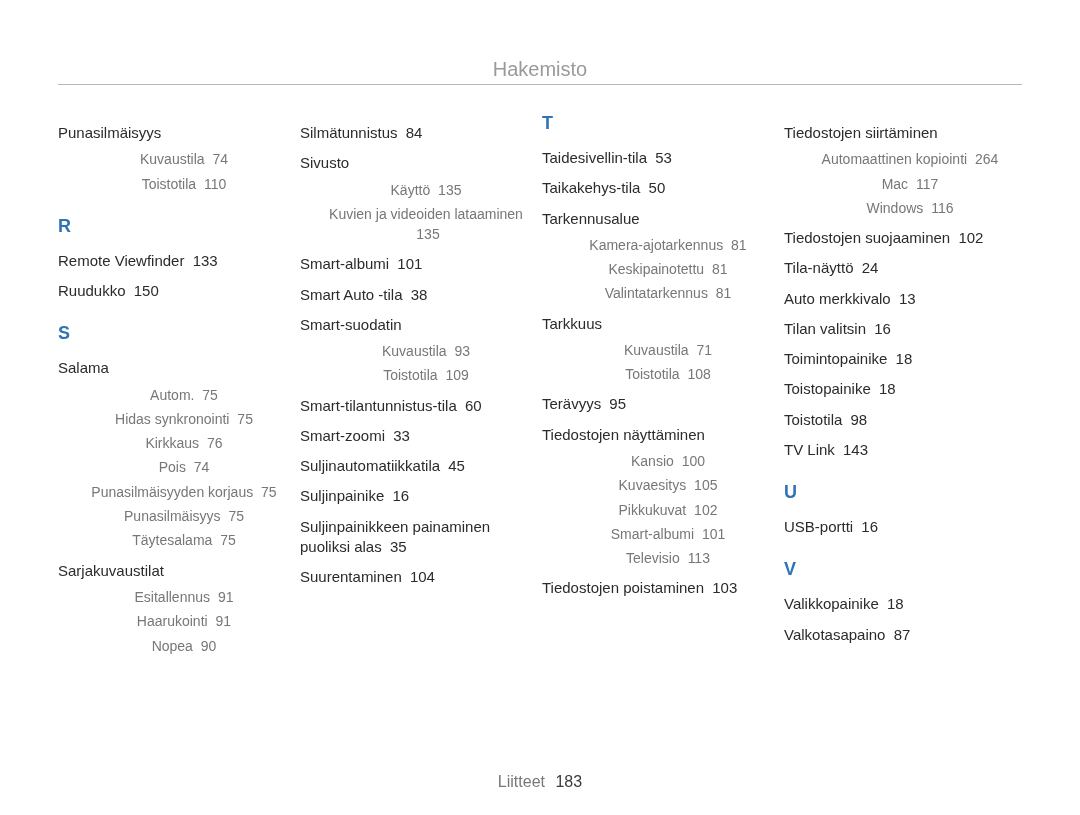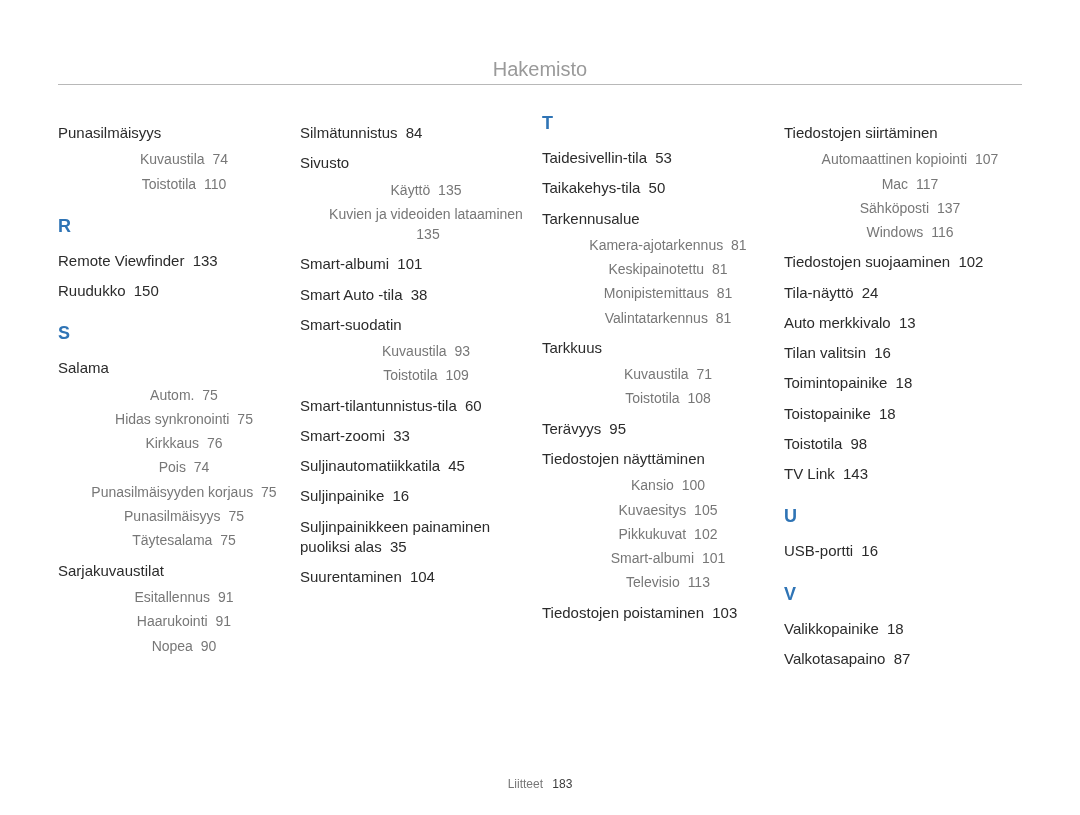--- a/index.html
+++ b/index.html
@@ -59,21 +59,21 @@
   }
   .sub .pg, .entry .pg {
     margin-left: 4px;
   }
   .footer {
     position: absolute;
     bottom: 24px;
     left: 0;
     width: 1080px;
     text-align: center;
-    font-size: 12px;
+    font-size: 16px;
     color: #777777;
   }
   .footer .p {
     color: #3b3b3b;
     margin-left: 6px;
   }
 </style>
 </head>
 <body>
 
@@ -119,39 +119,37 @@
         <div class="entry"><span>Suljinpainikkeen painaminen puoliksi alas</span>  <span class="pg"> 35</span></div>
         <div class="entry"><span>Suurentaminen</span>  <span class="pg"> 104</span></div>
       </div>
       <div class="col">
         <div class="letter">T</div>
         <div class="entry"><span>Taidesivellin-tila</span>  <span class="pg"> 53</span></div>
         <div class="entry"><span>Taikakehys-tila</span>  <span class="pg"> 50</span></div>
         <div class="entry"><span>Tarkennusalue</span></div>
         <div class="sub"><span>Kamera-ajotarkennus</span>  <span class="pg"> 81</span></div>
         <div class="sub"><span>Keskipainotettu</span>  <span class="pg"> 81</span></div>
-        <div class="sub"><span>Monipistemittaus</span>  <span class="pg"> 81</span></div>
         <div class="sub"><span>Valintatarkennus</span>  <span class="pg"> 81</span></div>
         <div class="entry"><span>Tarkkuus</span></div>
         <div class="sub"><span>Kuvaustila</span>  <span class="pg"> 71</span></div>
         <div class="sub"><span>Toistotila</span>  <span class="pg"> 108</span></div>
         <div class="entry"><span>Terävyys</span>  <span class="pg"> 95</span></div>
         <div class="entry"><span>Tiedostojen näyttäminen</span></div>
         <div class="sub"><span>Kansio</span>  <span class="pg"> 100</span></div>
         <div class="sub"><span>Kuvaesitys</span>  <span class="pg"> 105</span></div>
         <div class="sub"><span>Pikkukuvat</span>  <span class="pg"> 102</span></div>
         <div class="sub"><span>Smart-albumi</span>  <span class="pg"> 101</span></div>
         <div class="sub"><span>Televisio</span>  <span class="pg"> 113</span></div>
         <div class="entry"><span>Tiedostojen poistaminen</span>  <span class="pg"> 103</span></div>
       </div>
       <div class="col">
         <div class="entry"><span>Tiedostojen siirtäminen</span></div>
-        <div class="sub"><span>Automaattinen kopiointi</span>  <span class="pg"> 107</span></div>
+        <div class="sub"><span>Automaattinen kopiointi</span>  <span class="pg"> 264</span></div>
         <div class="sub"><span>Mac</span>  <span class="pg"> 117</span></div>
-        <div class="sub"><span>Sähköposti</span>  <span class="pg"> 137</span></div>
         <div class="sub"><span>Windows</span>  <span class="pg"> 116</span></div>
         <div class="entry"><span>Tiedostojen suojaaminen</span>  <span class="pg"> 102</span></div>
         <div class="entry"><span>Tila-näyttö</span>  <span class="pg"> 24</span></div>
         <div class="entry"><span>Auto merkkivalo</span>  <span class="pg"> 13</span></div>
         <div class="entry"><span>Tilan valitsin</span>  <span class="pg"> 16</span></div>
         <div class="entry"><span>Toimintopainike</span>  <span class="pg"> 18</span></div>
         <div class="entry"><span>Toistopainike</span>  <span class="pg"> 18</span></div>
         <div class="entry"><span>Toistotila</span>  <span class="pg"> 98</span></div>
         <div class="entry"><span>TV Link</span>  <span class="pg"> 143</span></div>
         <div class="letter">U</div>

